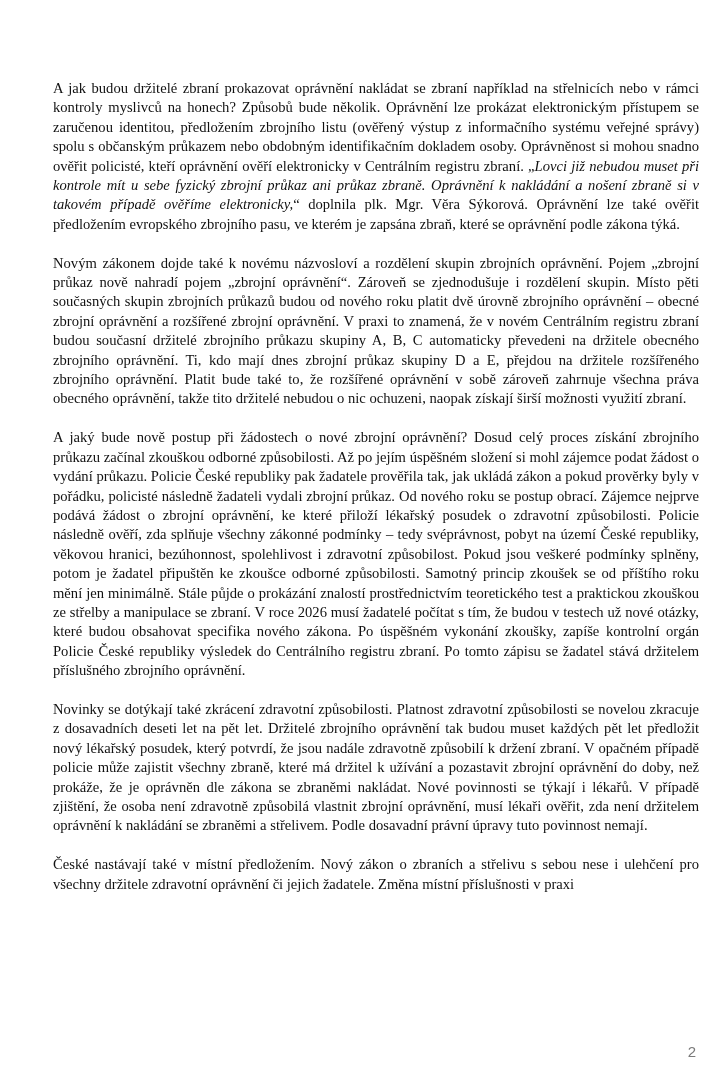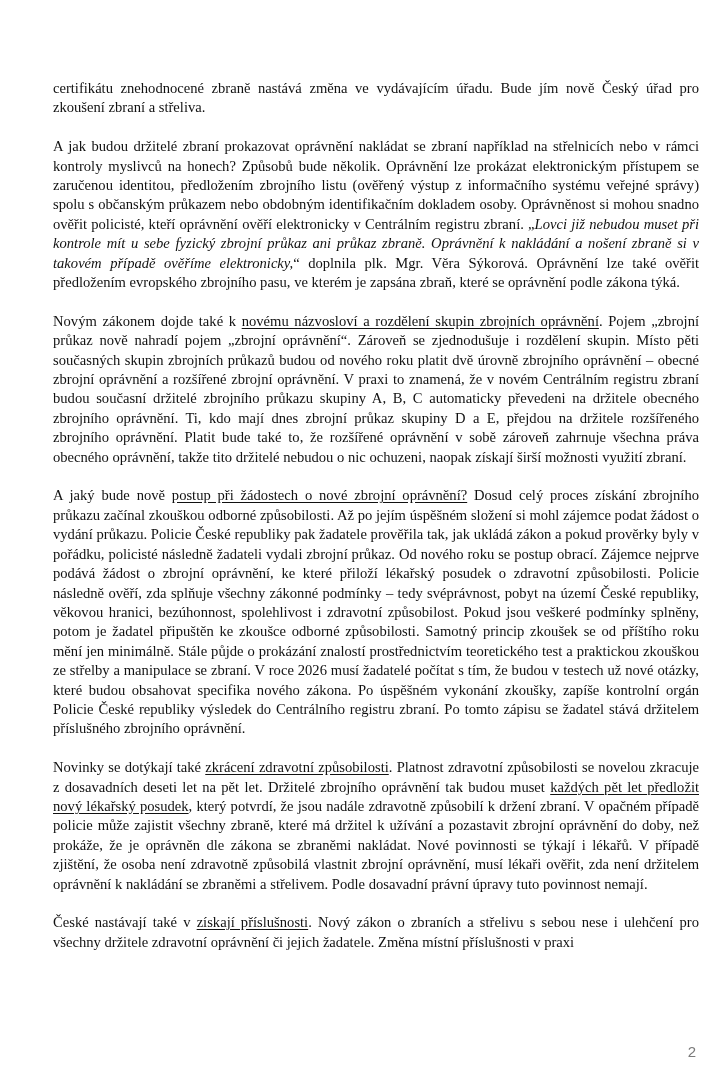--- a/index.html
+++ b/index.html
@@ -10,52 +10,49 @@
     width: 646px;
     font-family: "Liberation Serif", serif;
     font-size: 14.6px;
     line-height: 19.4px;
     color: #111111;
   }
   .para {
     margin: 0 0 19.4px 0;
     text-align: justify;
   }
-  .u { text-decoration: underline; text-underline-offset: 2px; }
+  .u { text-underline-offset: 2px; }
   .i { font-style: italic; }
   .page-number {
     position: absolute;
     right: 28px; top: 1043px;
     font-family: "Liberation Sans", sans-serif;
     font-size: 15px;
     color: #7a7a7a;
   }
 </style>
 </head>
 <body>
 
 <div class="page">
-  <p class="para">
-    <span>certifikátu znehodnocené zbraně nastává změna ve vydávajícím úřadu. Bude jím nově Český úřad pro zkoušení zbraní a střeliva.</span>
-  </p>
 
   <p class="para">
     <span>A jak budou držitelé zbraní prokazovat oprávnění nakládat se zbraní například na střelnicích nebo v rámci kontroly myslivců na honech? Způsobů bude několik. Oprávnění lze prokázat elektronickým přístupem se zaručenou identitou, předložením zbrojního listu (ověřený výstup z informačního systému veřejné správy) spolu s občanským průkazem nebo obdobným identifikačním dokladem osoby.  Oprávněnost si mohou snadno ověřit policisté, kteří oprávnění ověří elektronicky v Centrálním registru zbraní. „</span><span class="i">Lovci již nebudou muset při kontrole mít u sebe fyzický zbrojní průkaz ani průkaz zbraně. Oprávnění k nakládání a nošení zbraně si v takovém případě ověříme elektronicky,</span><span>“ doplnila plk. Mgr. Věra Sýkorová. Oprávnění lze také ověřit předložením evropského zbrojního pasu, ve kterém je zapsána zbraň, které se oprávnění podle zákona týká.</span>
   </p>
 
   <p class="para">
     <span>Novým zákonem dojde také k </span><span class="u">novému názvosloví a rozdělení skupin zbrojních oprávnění</span><span>. Pojem „zbrojní průkaz nově nahradí pojem „zbrojní oprávnění“. Zároveň se zjednodušuje i rozdělení skupin. Místo pěti současných skupin zbrojních průkazů budou od nového roku platit dvě úrovně zbrojního oprávnění – obecné zbrojní oprávnění a rozšířené zbrojní oprávnění. V praxi to znamená, že v novém Centrálním registru zbraní budou současní držitelé zbrojního průkazu skupiny A, B, C automaticky převedeni na držitele obecného zbrojního oprávnění. Ti, kdo mají dnes zbrojní průkaz skupiny D a E, přejdou na držitele rozšířeného zbrojního oprávnění. Platit bude také to, že rozšířené oprávnění v sobě zároveň zahrnuje všechna práva obecného oprávnění, takže tito držitelé nebudou o nic ochuzeni, naopak získají širší možnosti využití zbraní.</span>
   </p>
 
   <p class="para">
     <span>A jaký bude nově </span><span class="u">postup při žádostech o nové zbrojní oprávnění?</span><span> Dosud celý proces získání zbrojního průkazu začínal zkouškou odborné způsobilosti. Až po jejím úspěšném složení si mohl zájemce podat žádost o vydání průkazu. Policie České republiky pak žadatele prověřila tak, jak ukládá zákon a pokud prověrky byly v pořádku, policisté následně žadateli vydali zbrojní průkaz. Od nového roku se postup obrací. Zájemce nejprve podává žádost o zbrojní oprávnění, ke které přiloží lékařský posudek o zdravotní způsobilosti. Policie následně ověří, zda splňuje všechny zákonné podmínky – tedy svéprávnost, pobyt na území České republiky, věkovou hranici, bezúhonnost, spolehlivost i zdravotní způsobilost. Pokud jsou veškeré podmínky splněny, potom je žadatel připuštěn ke zkoušce odborné způsobilosti. Samotný princip zkoušek se od příštího roku mění jen minimálně. Stále půjde o prokázání znalostí prostřednictvím teoretického test a praktickou zkouškou ze střelby a manipulace se zbraní. V roce 2026 musí žadatelé počítat s tím, že budou v testech už nové otázky, které budou obsahovat specifika nového zákona. Po úspěšném vykonání zkoušky, zapíše kontrolní orgán Policie České republiky výsledek do Centrálního registru zbraní. Po tomto zápisu se žadatel stává držitelem příslušného zbrojního oprávnění.</span>
   </p>
 
   <p class="para">
     <span>Novinky se dotýkají také </span><span class="u">zkrácení zdravotní způsobilosti</span><span>. Platnost zdravotní způsobilosti se novelou zkracuje z dosavadních deseti let na pět let. Držitelé zbrojního oprávnění tak budou muset </span><span class="u">každých pět let předložit nový lékařský posudek</span><span>, který potvrdí, že jsou nadále zdravotně způsobilí k držení zbraní. V opačném případě policie může zajistit všechny zbraně, které má držitel k užívání a pozastavit zbrojní oprávnění do doby, než prokáže, že je oprávněn dle zákona se zbraněmi nakládat. Nové povinnosti se týkají i lékařů. V případě zjištění, že osoba není zdravotně způsobilá vlastnit zbrojní oprávnění, musí lékaři ověřit, zda není držitelem oprávnění k nakládání se zbraněmi a střelivem. Podle dosavadní právní úpravy tuto povinnost nemají.</span>
   </p>
 
   <p class="para">
-    <span>České nastávají také v </span><span class="u">získají příslušnosti</span><span>. Nový zákon o zbraních a střelivu s sebou nese i ulehčení pro všechny držitele zdravotní oprávnění či jejich žadatele. Změna místní příslušnosti v praxi</span>
+    <span>České nastávají také v </span><span class="u">místní předložením</span><span>. Nový zákon o zbraních a střelivu s sebou nese i ulehčení pro všechny držitele zdravotní oprávnění či jejich žadatele. Změna místní příslušnosti v praxi</span>
   </p>
 </div>
 
 <div class="page-number">2</div>
 
 </body></html>

